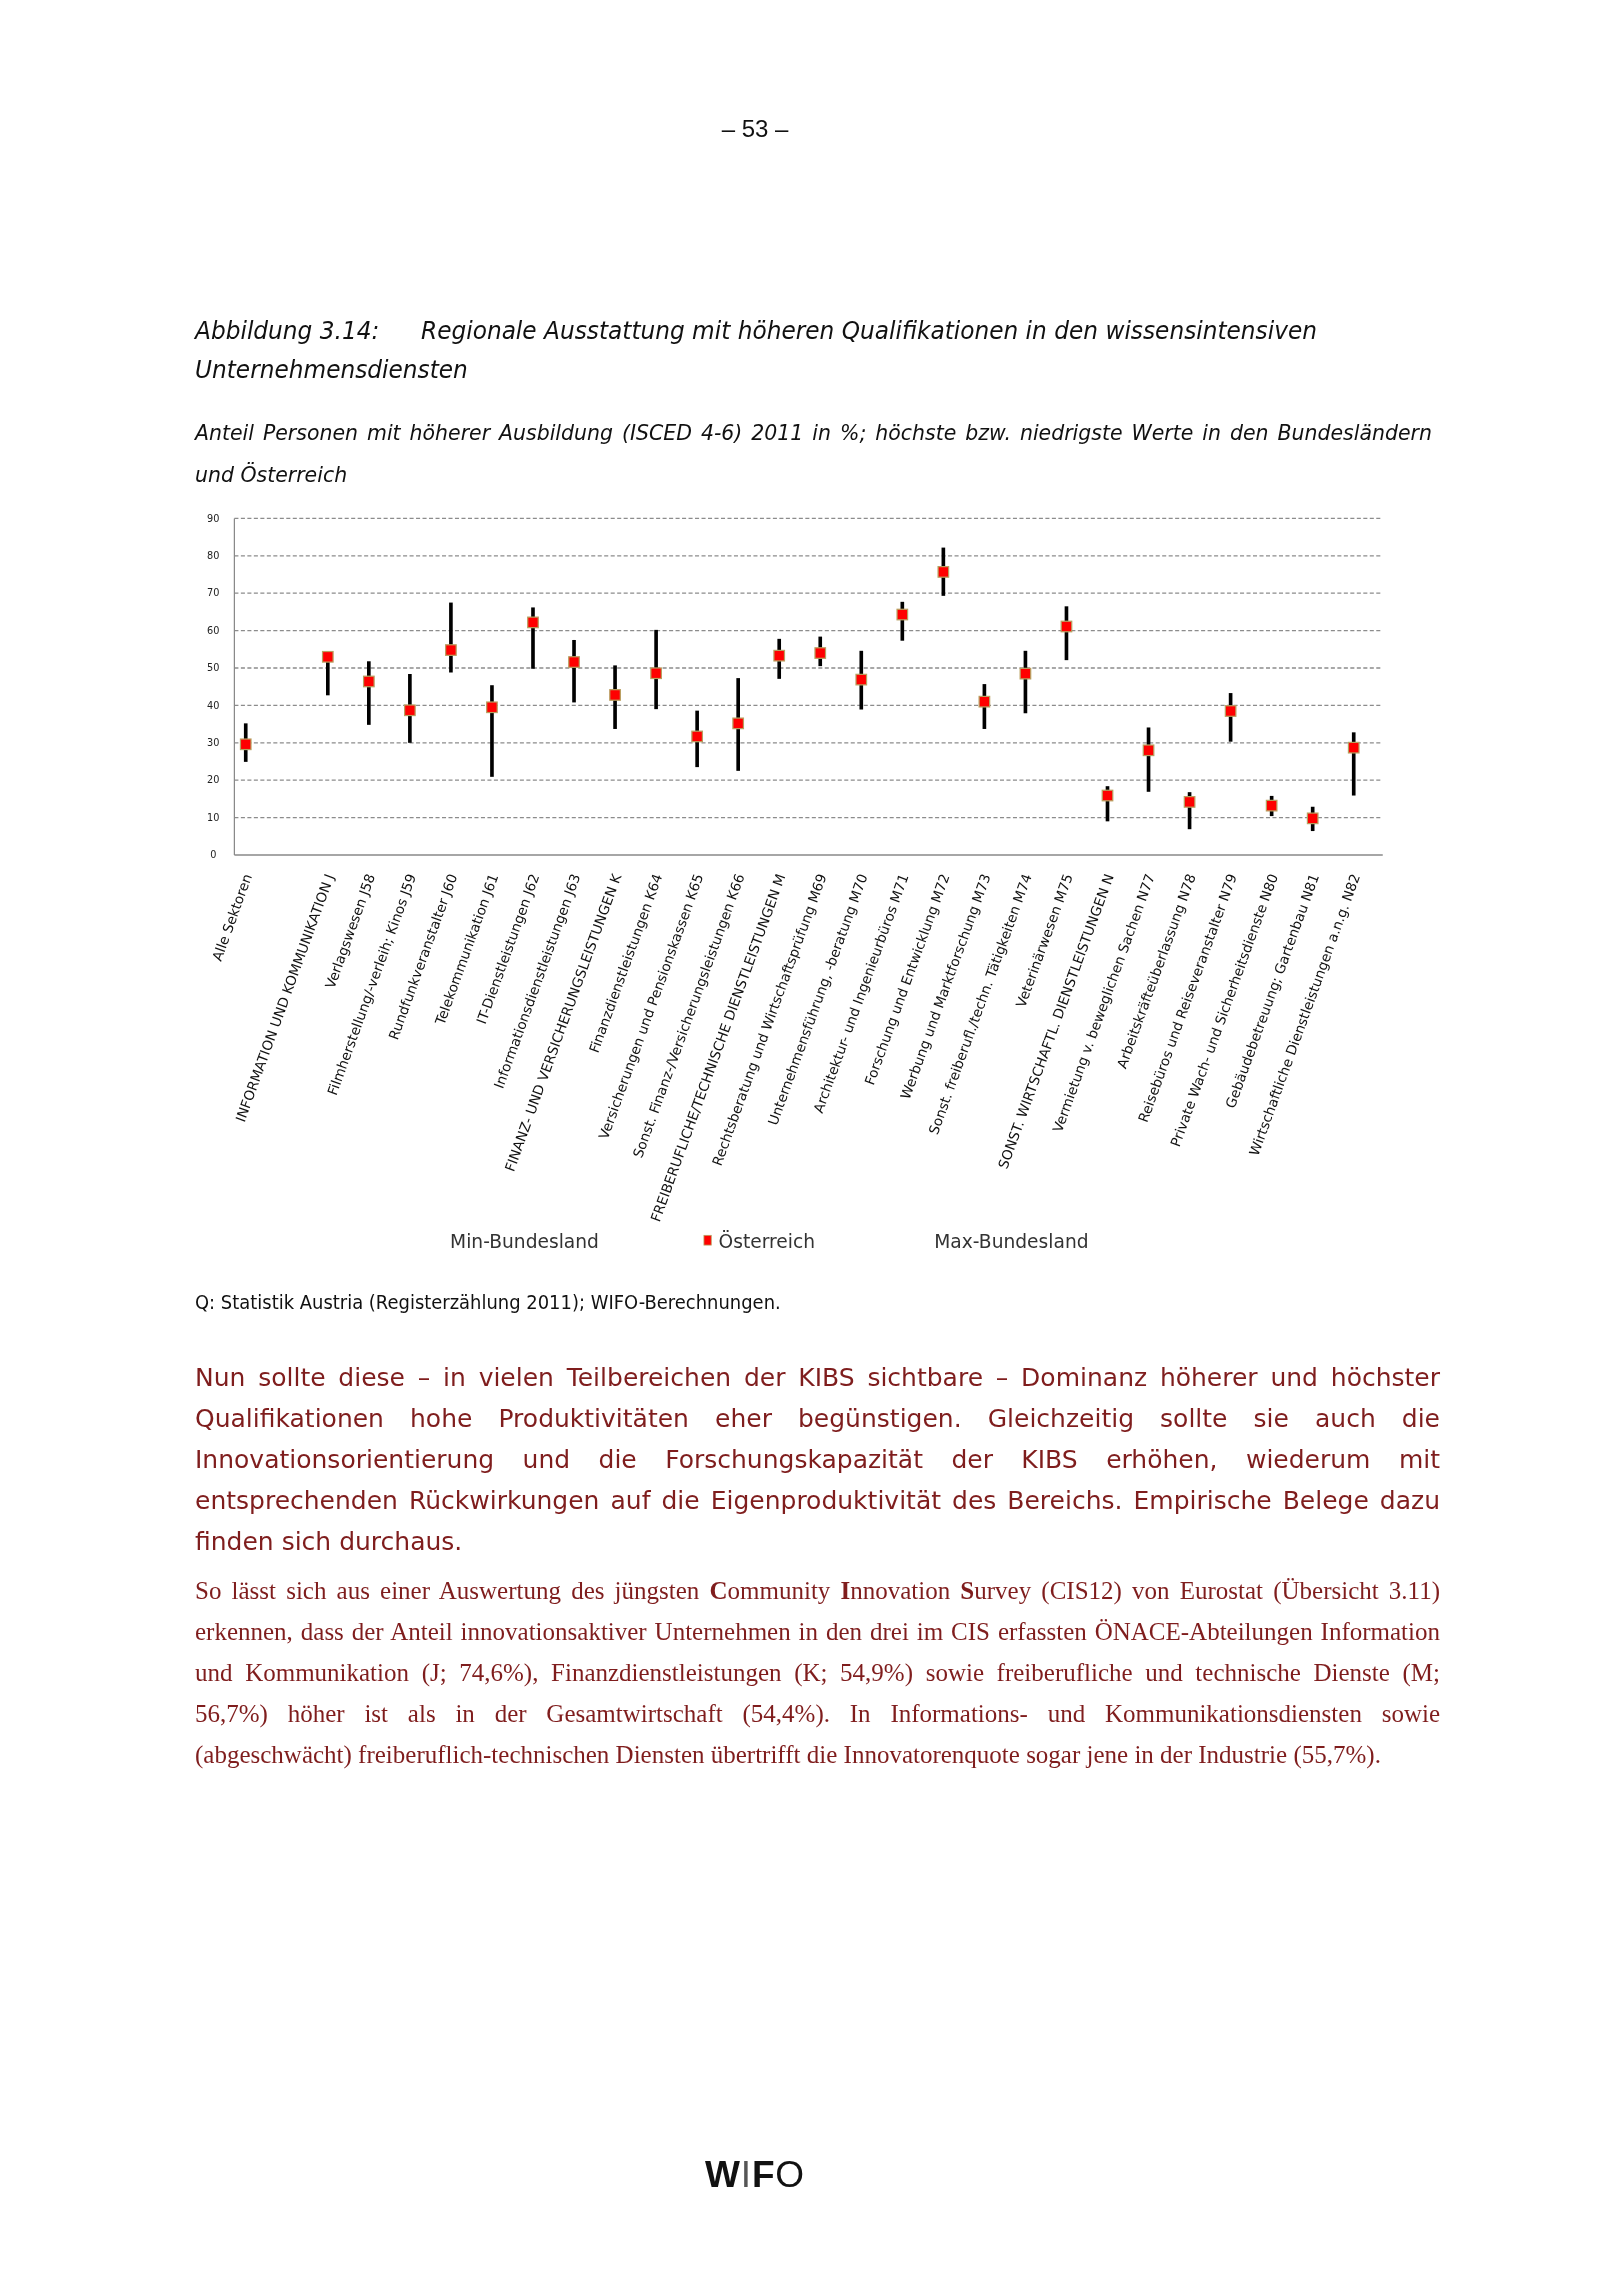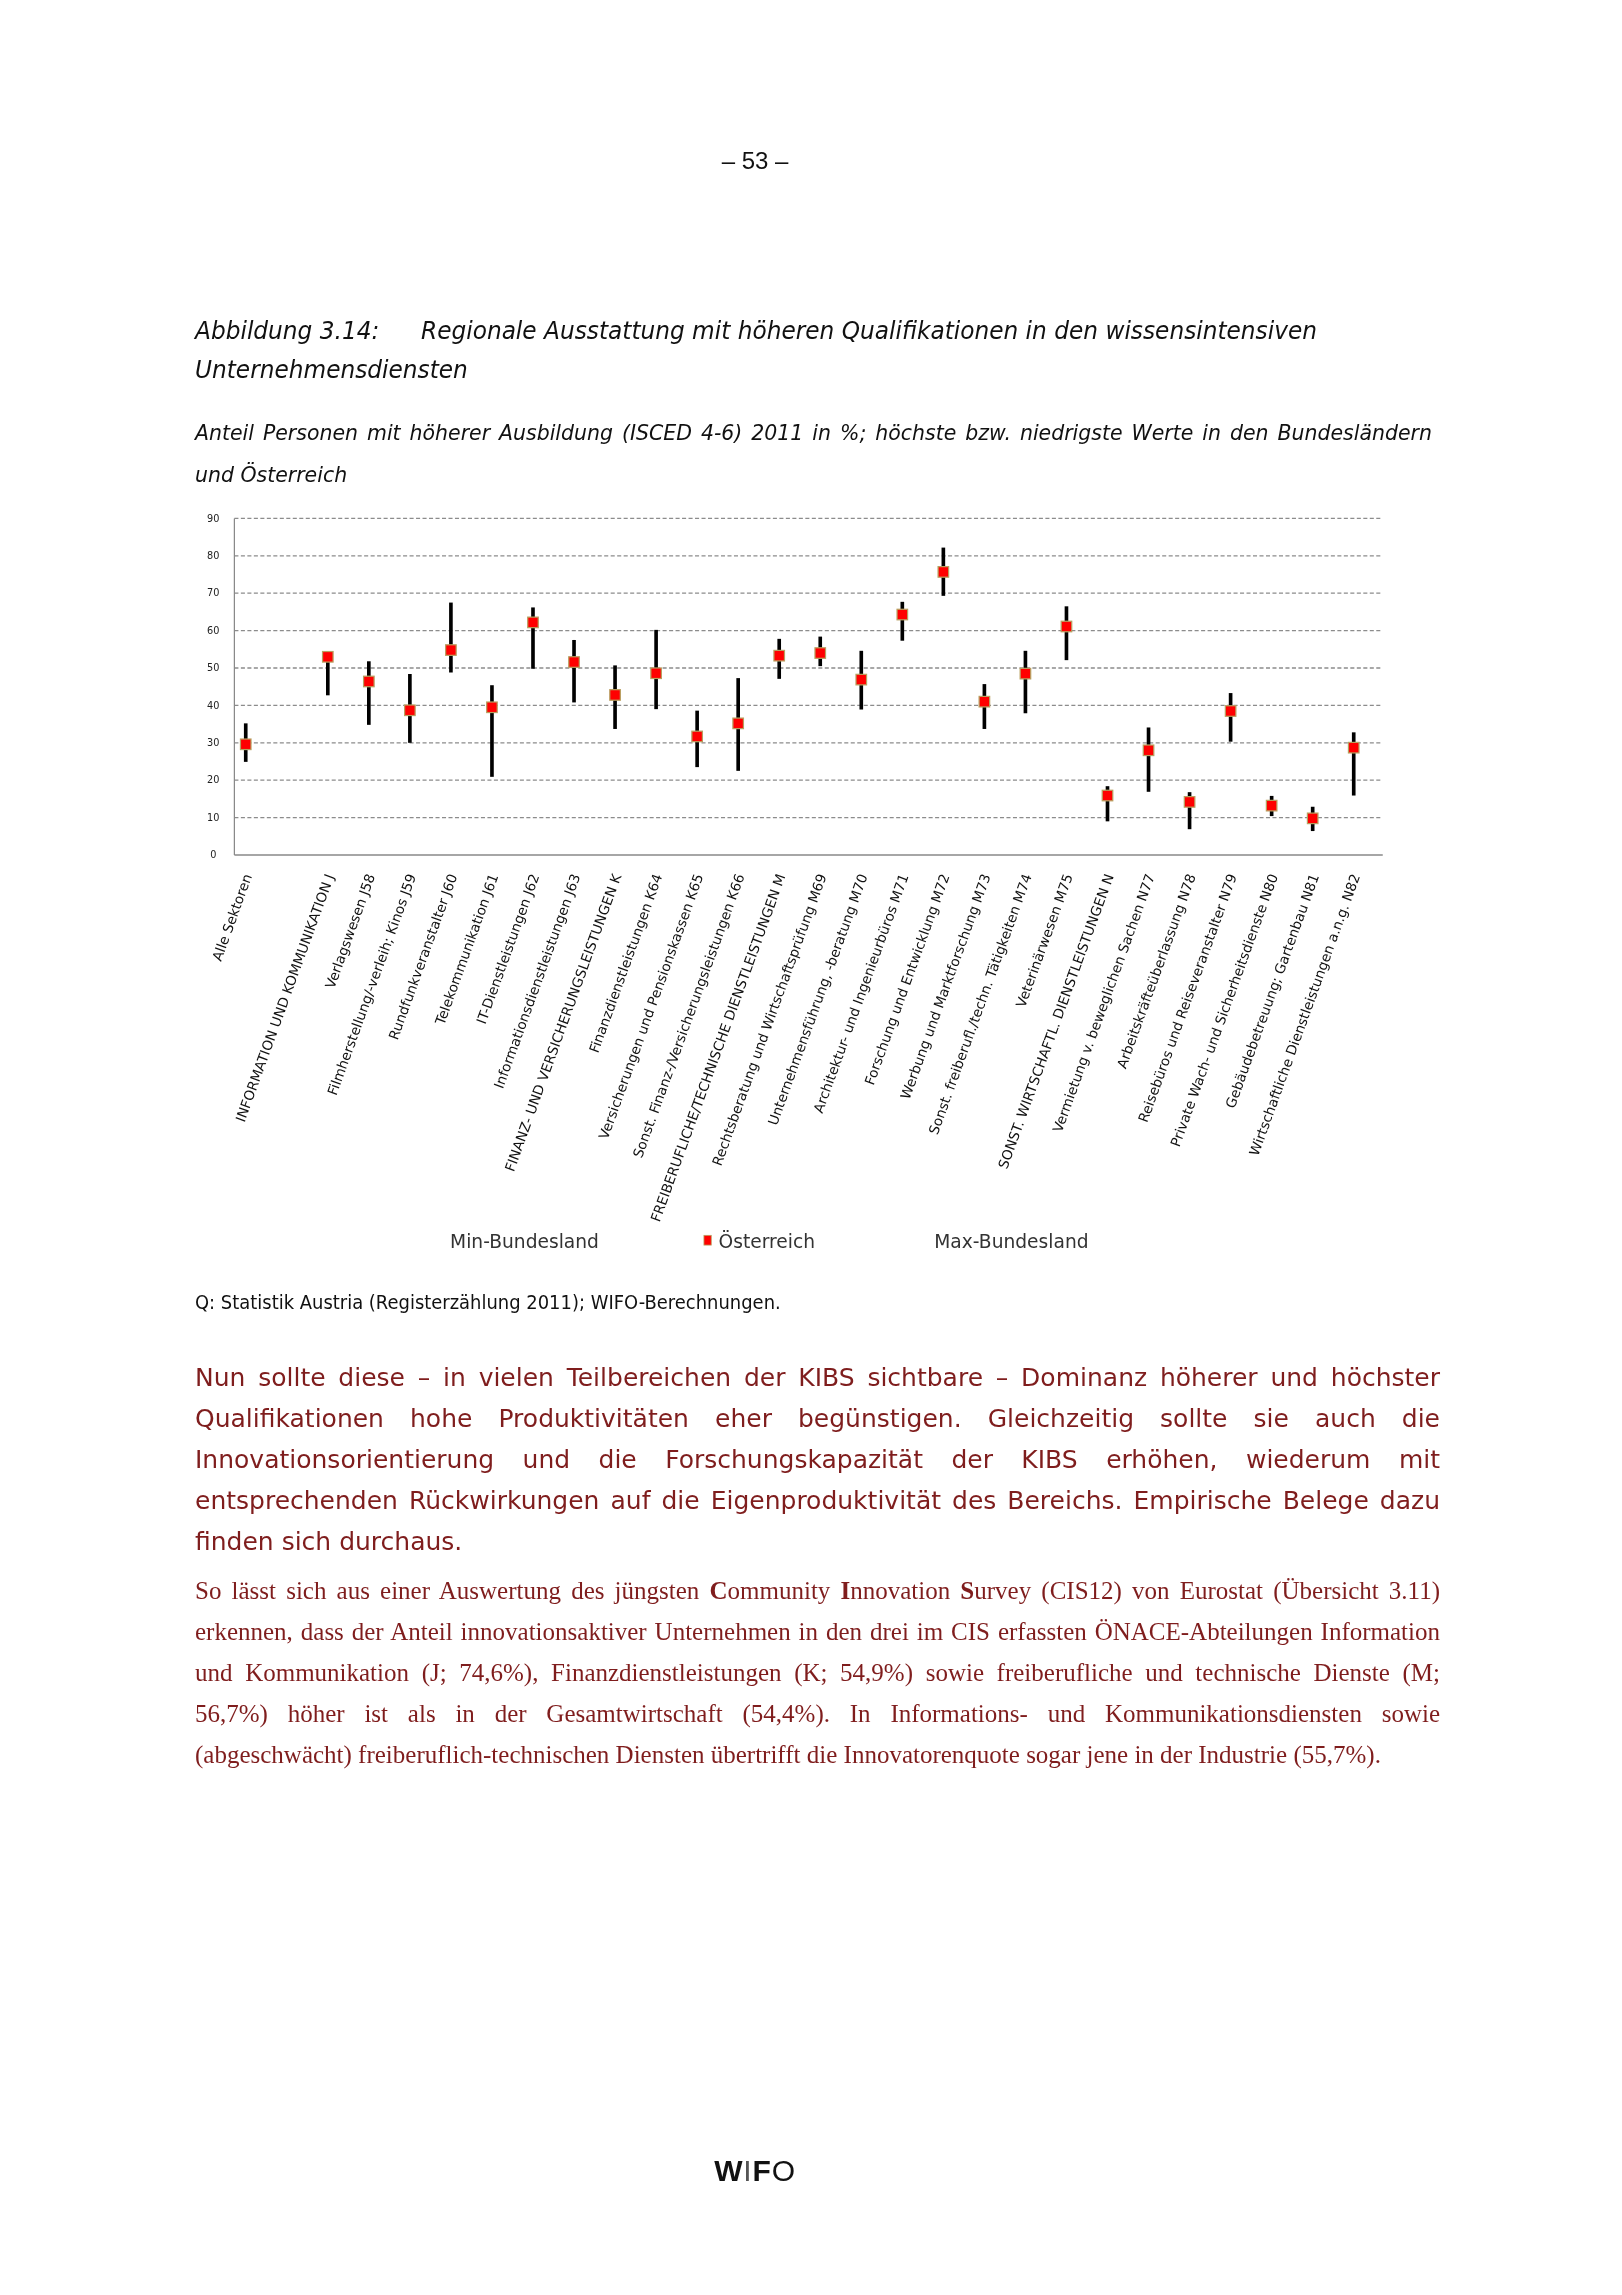--- a/index.html
+++ b/index.html
@@ -1,29 +1,29 @@
 <!DOCTYPE html>
 <html style="font-size:13px"><head>
 <meta charset="utf-8">
 <style>
   html, body { margin: 0; padding: 0; background: #ffffff; }
   body { width: 1622px; height: 2295px; position: relative; overflow: hidden; color: #111; font-family: "DejaVu Sans", sans-serif; }
-  .page-number { position: absolute; top: 115px; left: 0; width: 1510px; text-align: center; font-family: "Liberation Sans", sans-serif; font-size: 24px; color: #111; margin-top: 32px; }
+  .page-number { position: absolute; top: 115px; left: 0; width: 1510px; text-align: center; font-family: "Liberation Sans", sans-serif; font-size: 24px; color: #111; }
   .fig-title { position: absolute; left: 195px; top: 311px; width: 1241px; font-family: "DejaVu Sans", sans-serif; font-style: italic; font-size: 25px; line-height: 39px; transform: scaleX(0.93); transform-origin: left top; }
   .fig-title .num { display: inline-block; width: 243px; }
   .fig-subtitle { position: absolute; left: 195px; top: 412px; width: 1330px; font-family: "DejaVu Sans", sans-serif; font-style: italic; font-size: 22px; line-height: 42px; text-align: justify; transform: scaleX(0.93); transform-origin: left top; }
   #chart { position: absolute; left: 0; top: 0; }
   .tick-label { font-family: "DejaVu Sans", sans-serif; font-size: 12px; fill: #222; }
   .cat-label { font-family: "DejaVu Sans", sans-serif; font-size: 17px; fill: #111; }
   .legend-text { font-family: "DejaVu Sans", sans-serif; font-size: 23px; fill: #333; }
   .source { position: absolute; left: 195px; top: 1291px; font-family: "DejaVu Sans", sans-serif; font-size: 19.5px; color: #111; transform: scaleX(0.92); transform-origin: left top; }
   .body-text { position: absolute; left: 195px; width: 1245px; font-family: "DejaVu Sans", sans-serif; font-size: 25px; line-height: 41px; text-align: justify; color: #7f1d1d; }
   .p1 { top: 1357px; }
   .p2 { top: 1570px; font-family: Liberation Serif, serif; }
-  .logo { position: absolute; top: 2154px; left: 0; width: 1510px; text-align: center; font-family: "Liberation Sans", sans-serif; font-size: 30px; letter-spacing: 0.8px; }
+  .logo { position: absolute; top: 2154px; left: 0; width: 1510px; text-align: center; font-family: "Liberation Sans", sans-serif; font-size: 37px; letter-spacing: 0.8px; }
   .logo .bold { font-weight: bold; }
   .logo .sep { color: #555; font-weight: normal; }
   .logo .o { font-weight: normal; }
 </style>
 </head>
 <body>
 
 <div class="page-number">– 53 –</div>
 
 <div class="fig-title">

